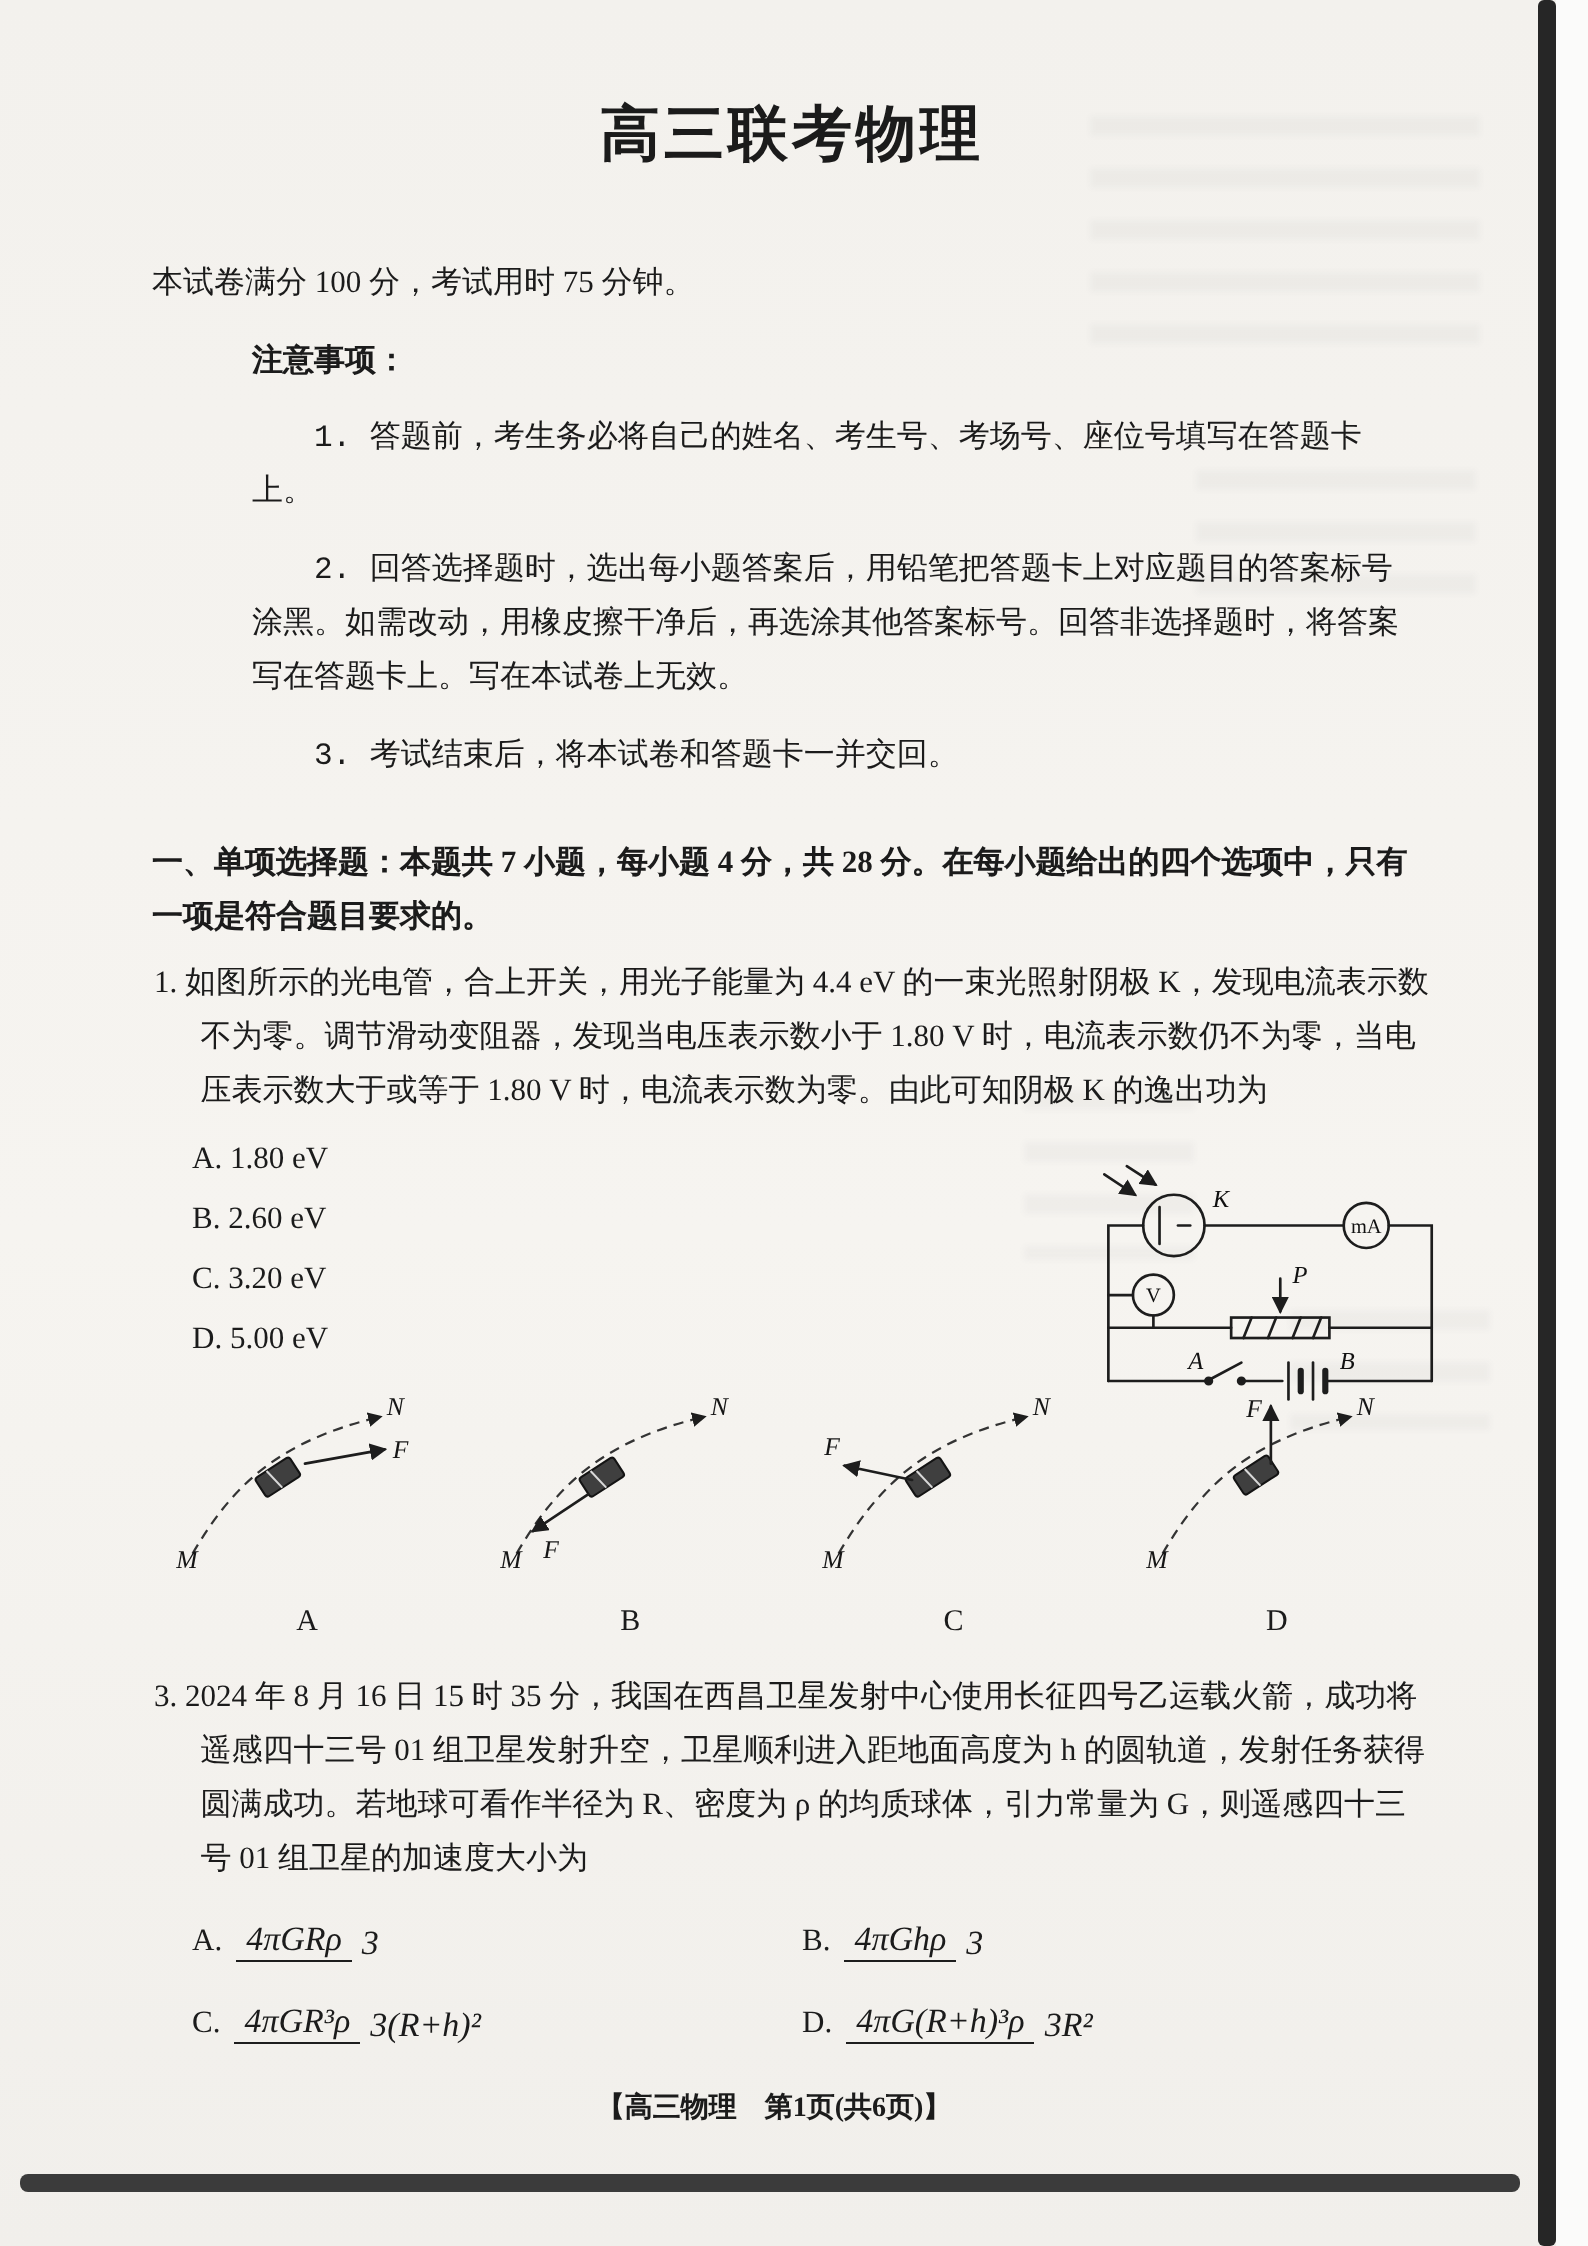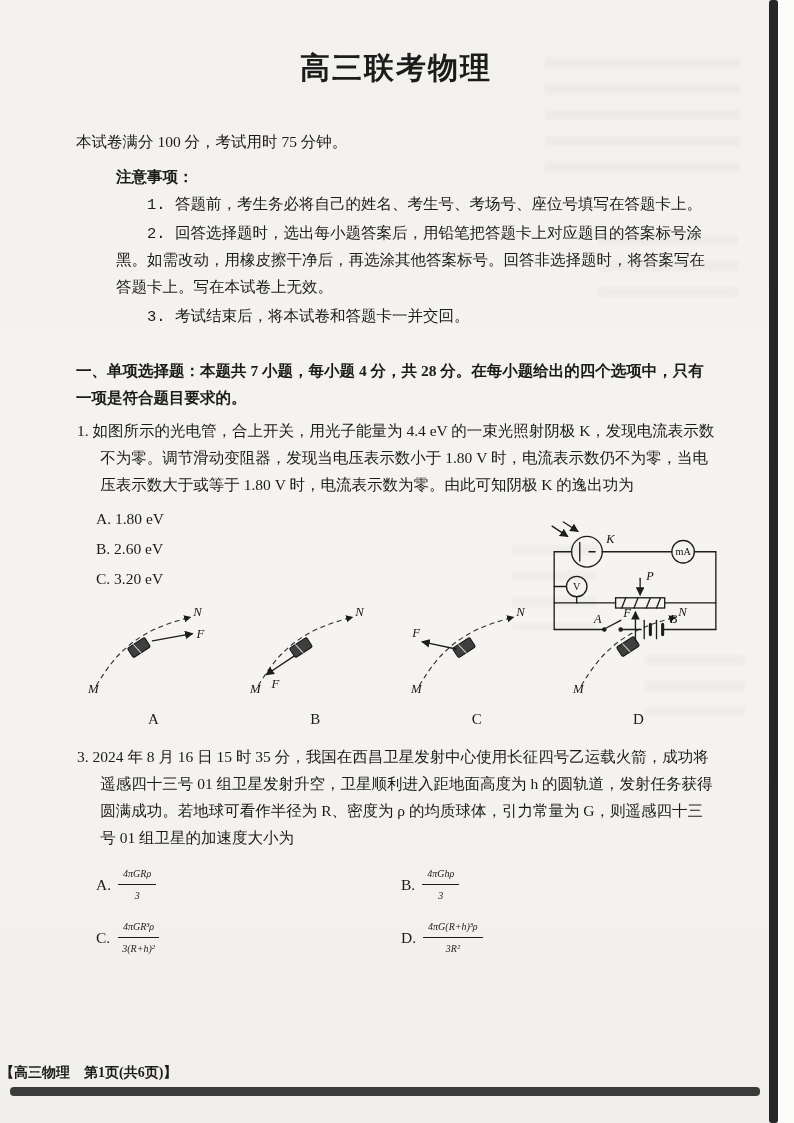--- a/index.html
+++ b/index.html
@@ -5,21 +5,21 @@
   html,body{margin:0;padding:0;background:#d8d6d2;}
   .page{
     position:relative;width:794px;height:1123px;margin:0 auto;overflow:hidden;
     background:linear-gradient(180deg,#f3f1ed 0%,#f6f4f0 55%,#f1efeb 100%);
     font-family:"Liberation Serif","DejaVu Serif",serif;color:#1b1b1b;
   }
   .content{position:relative;z-index:2;padding:48px 78px 0 76px;font-size:15.5px;line-height:27px;}
   .title{margin:0 0 40px 0;text-align:center;font-size:30px;line-height:40px;font-weight:700;letter-spacing:2px;}
   .subtitle{margin:0;text-align:left;font-size:15.5px;}
   .notices{margin:8px 0 0 38px;}
-  .notices p{margin:2px;}
+  .notices p{margin:12px;}
   .notice-header{font-weight:700;}
   .notice-item{text-indent:2em;font-family:Liberation Mono, monospace;}
   .section-header{margin:26px 0 0 0;font-weight:700;}
   .q-text{margin:1px;padding-left:1.5em;text-indent:-1.5em;}
   .q-text.noindent{padding-left:0;text-indent:0;}
   .question{margin-top:6px;}
   .q1{position:relative;}
   .q1-options{margin:6px 0 0 20px;line-height:30px;}
   .q1-options p{margin:0;}
   .circuit{position:absolute;top:104px;right:-6px;width:176px;height:129px;}
@@ -32,25 +32,25 @@
   .q2-diagrams figure{margin:0;text-align:center;}
   .turnfig{width:135px;height:94px;}
   .dash{fill:none;stroke:#333;stroke-width:1.1;stroke-dasharray:5 3.5;}
   .car{fill:#3f3f3f;stroke:#141414;stroke-width:1;}
   .carline{stroke:#d9d9d9;stroke-width:1;}
   .lbl{font:italic 12.5px "Liberation Serif",serif;fill:#161616;}
   figcaption{font-size:15px;margin-top:2px;}
   .q3{margin-top:10px;}
   .q3-options{display:grid;grid-template-columns:305px 305px;row-gap:14px;margin-top:14px;padding-left:20px;}
   .q3-option{display:flex;align-items:center;gap:7px;font-size:15.5px;}
-  .frac{display:inline-flex;flex-direction:column;align-items:center;vertical-align:middle;
-        font-style:italic;font-size:10px;line-height:17px;}
+  .frac{display:inline-flex;align-items:center;vertical-align:middle;
+        font-style:italic;font-size:17px;line-height:17px;}
   .frac .num{padding:0 5px 2px;border-bottom:1.2px solid #1d1d1d;}
   .frac .den{padding:2px 5px 0;}
-  .footer{position:absolute;z-index:2;left:0;right:20px;bottom:41px;margin:0;text-align:left;
+  .footer{position:absolute;z-index:2;left:0;right:20px;bottom:60px;margin:0;text-align:center;
           font-size:14px;font-weight:700;}
   
   .smudge{position:absolute;z-index:1;filter:blur(1.6px);opacity:.45;
           background:repeating-linear-gradient(180deg,rgba(125,125,125,.12) 0 10px,transparent 10px 26px);}
   .s1{top:58px;left:545px;width:195px;height:115px;}
   .s2{top:235px;left:598px;width:140px;height:70px;}
   .s3{top:545px;left:512px;width:85px;height:85px;}
   .s4{top:655px;left:645px;width:100px;height:60px;}
   .scanner-bg-right{position:absolute;z-index:3;top:0;right:0;width:16px;height:100%;background:#fbfbfa;}
   .edge-right{position:absolute;z-index:4;top:0;right:16px;width:9px;height:100%;background:#262626;border-radius:3px;}
@@ -88,20 +88,21 @@
     </div>
 
     <p class="section-header">一、单项选择题：本题共 7 小题，每小题 4 分，共 28 分。在每小题给出的四个选项中，只有一项是符合题目要求的。</p>
 
     <div class="question q1">
       <p class="q-text">1. 如图所示的光电管，合上开关，用光子能量为 4.4 eV 的一束光照射阴极 K，发现电流表示数不为零。调节滑动变阻器，发现当电压表示数小于 1.80 V 时，电流表示数仍不为零，当电压表示数大于或等于 1.80 V 时，电流表示数为零。由此可知阴极 K 的逸出功为</p>
       <div class="q1-options">
         <p>A. 1.80 eV</p>
         <p>B. 2.60 eV</p>
         <p>C. 3.20 eV</p>
+        <p>D. 5.00 eV</p>
       </div>
 
       <svg class="circuit" viewBox="0 0 172 126">
         <g class="w">
           <polyline points="25,30 8,30 8,106"></polyline>
           <line x1="55" y1="30" x2="123" y2="30"></line>
           <polyline points="145,30 166,30 166,106"></polyline>
           <line x1="8" y1="80" x2="68" y2="80"></line>
           <line x1="116" y1="80" x2="166" y2="80"></line>
           <line x1="8" y1="106" x2="56" y2="106"></line>

